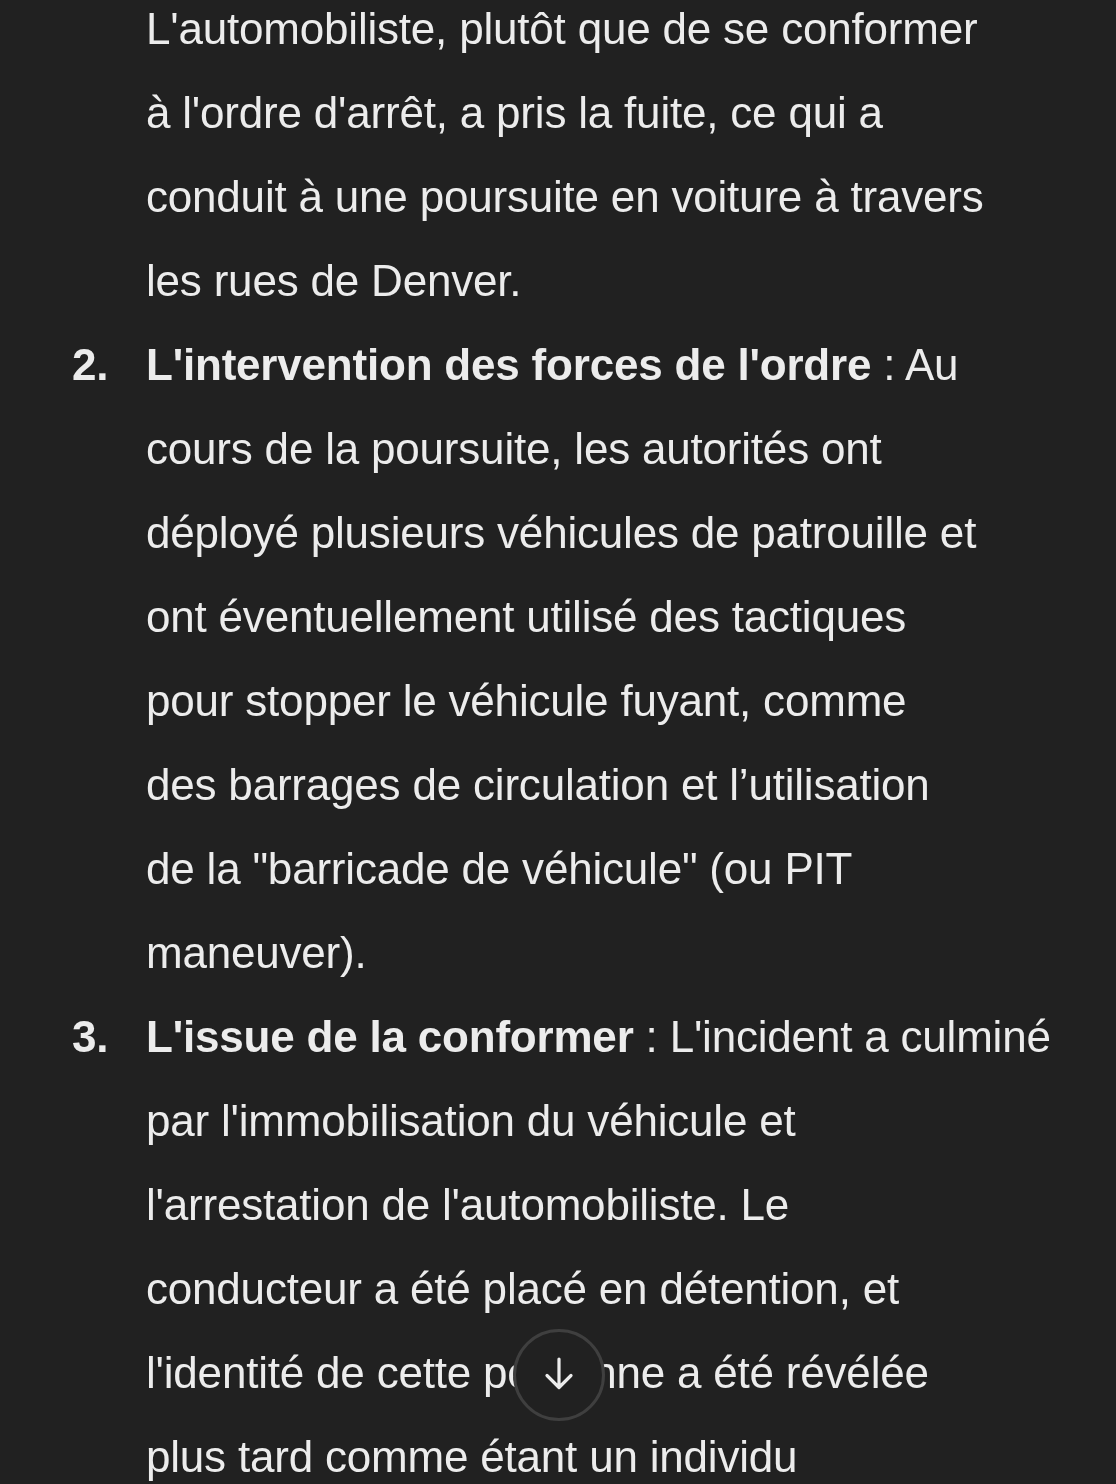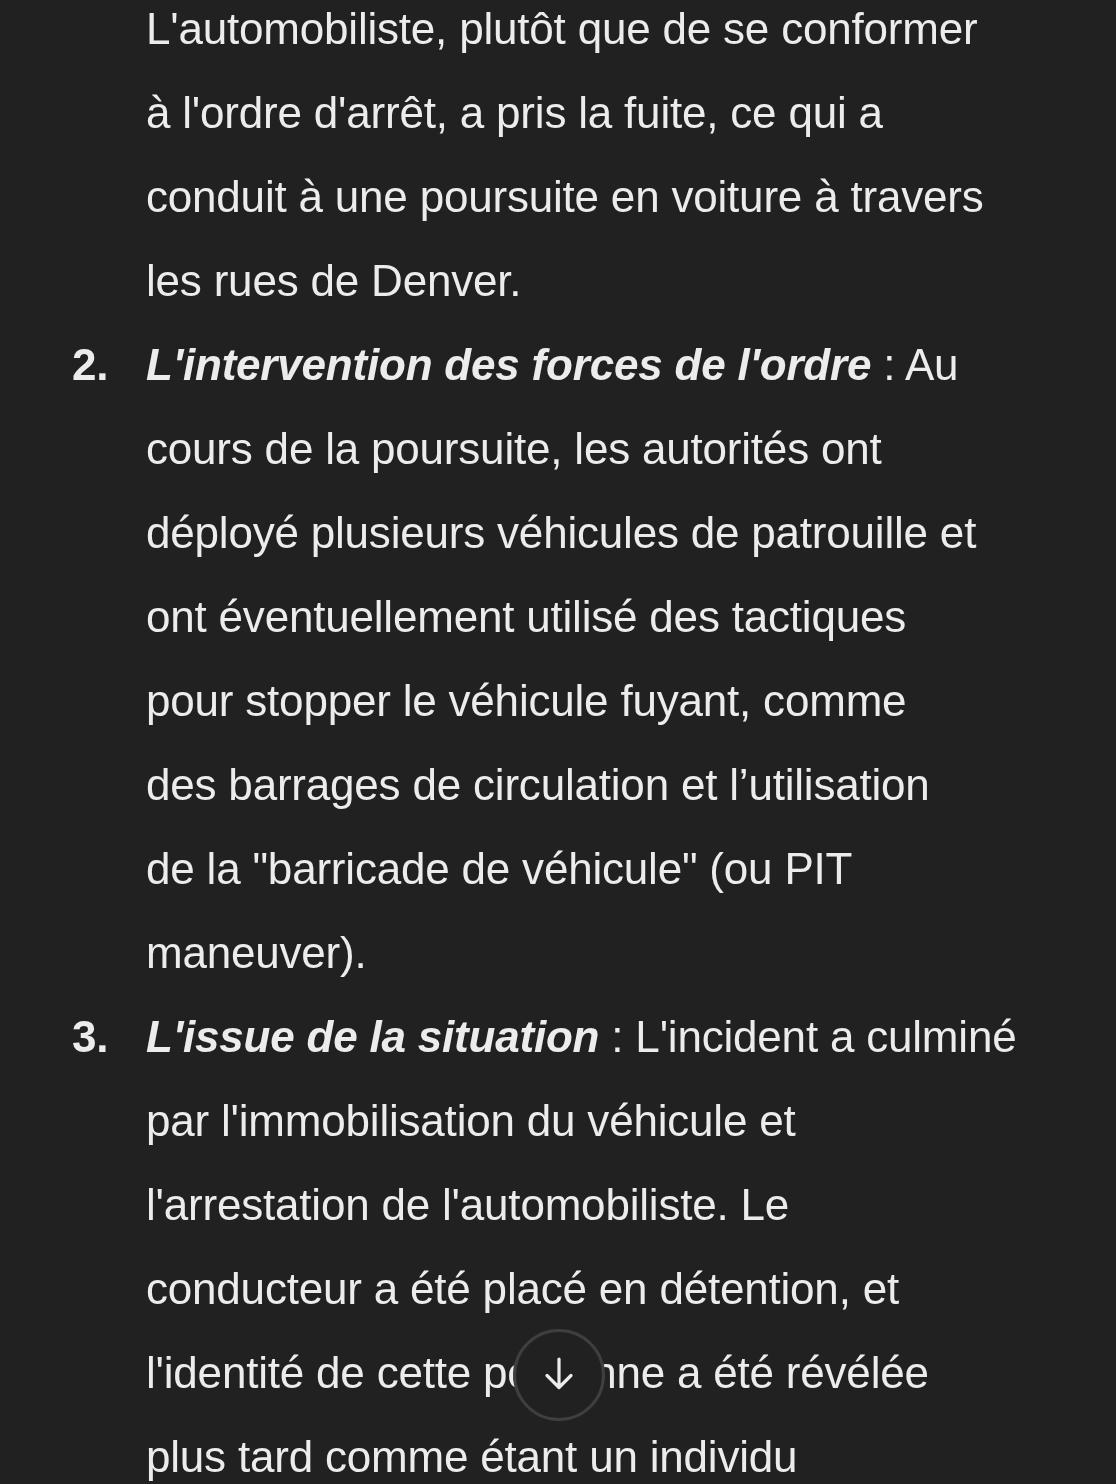--- a/index.html
+++ b/index.html
@@ -34,21 +34,20 @@
     top: 0;
     font-weight: 700;
     white-space: pre;
   }
   .item-body {
     margin: 0;
     white-space: pre;
   }
   .item-title {
     font-weight: 700;
-    font-style: italic;
   }
   .scroll-btn {
     position: absolute;
     left: 513px;
     top: 1329px;
     width: 92px;
     height: 92px;
     box-sizing: border-box;
     border-radius: 50%;
     background: #212121;
@@ -85,21 +84,21 @@
 déployé plusieurs véhicules de patrouille et
 ont éventuellement utilisé des tactiques
 pour stopper le véhicule fuyant, comme
 des barrages de circulation et l’utilisation
 de la "barricade de véhicule" (ou PIT
 maneuver).</span></p>
     </div>
 
     <div class="list-item">
       <span class="list-number">3.</span>
-      <p class="item-body"><span class="item-title">L'issue de la situation</span><span> : L'incident a culminé
+      <p class="item-body"><span class="item-title">L'issue de la conformer</span><span> : L'incident a culminé
 par l'immobilisation du véhicule et
 l'arrestation de l'automobiliste. Le
 conducteur a été placé en détention, et
 l'identité de cette personne a été révélée
 plus tard comme étant un individu</span></p>
     </div>
 
   </div>
 </main>
 

